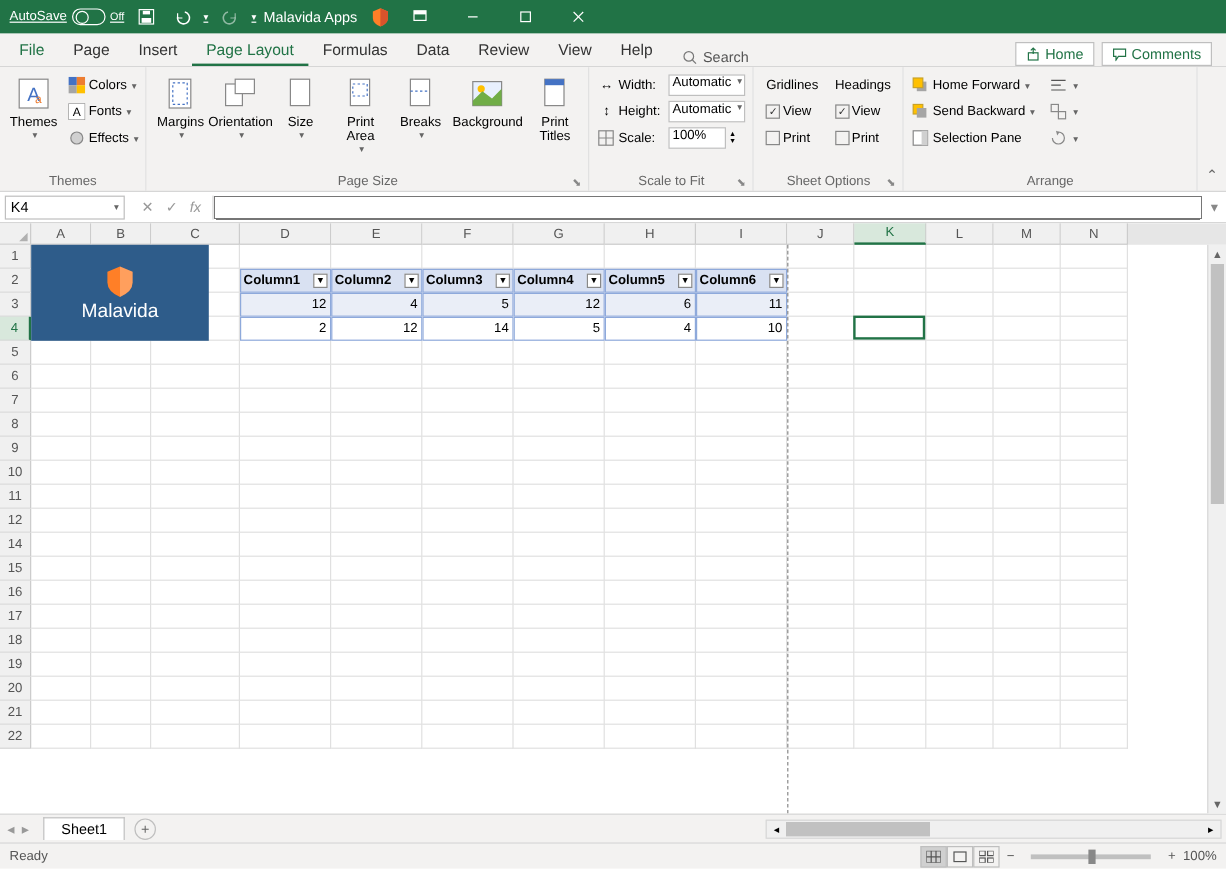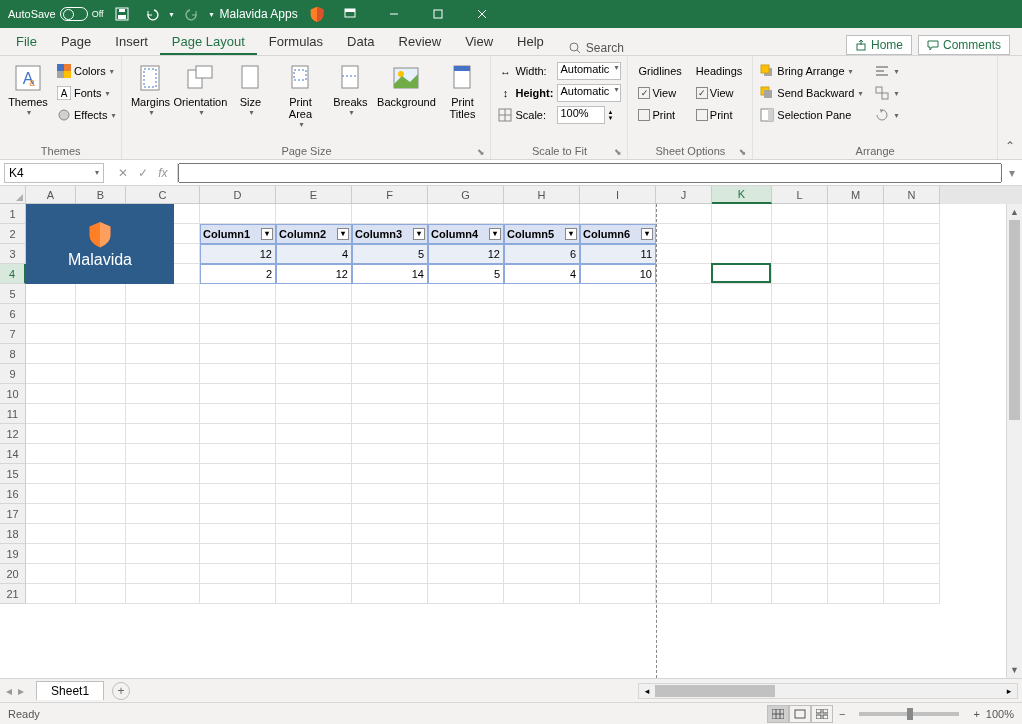--- a/index.html
+++ b/index.html
@@ -1,20 +1,20 @@
 <!DOCTYPE html>
 <html><head>
 <meta charset="utf-8">
 <style>
 * { margin: 0; padding: 0; box-sizing: border-box; font-family: "Segoe UI", Arial, sans-serif; }
 body { width: 1022px; height: 724px; background: #fff; overflow: hidden; display: flex; flex-direction: column; font-size: 12px; }
 
 
 .titlebar { background: #217346; height: 28px; display: flex; align-items: center; color: #fff; }
-.titlebar .left { display: flex; align-items: center; gap: 6px; padding-left: 8px; }
+.titlebar .left { display: flex; align-items: center; gap: 6px; padding-left: 8px; text-decoration: underline; }
 .autosave { display: flex; align-items: center; gap: 4px; font-size: 11px; }
 .autosave .toggle { width: 28px; height: 14px; border: 1px solid #fff; border-radius: 7px; position: relative; }
 .autosave .toggle::after { content: ""; position: absolute; left: 2px; top: 1px; width: 9px; height: 9px; background: #217346; border: 1px solid #fff; border-radius: 50%; }
 .tb-btn { width: 24px; height: 24px; display: flex; align-items: center; justify-content: center; cursor: pointer; }
 .titlebar .center { flex: 1; text-align: center; font-size: 12px; }
 .titlebar .right { display: flex; align-items: center; gap: 4px; padding-right: 8px; }
 .mv-badge { font-size: 12px; padding: 0 6px; }
 .mv-icon { width: 18px; height: 18px; }
 .win-btn { width: 40px; height: 28px; display: flex; align-items: center; justify-content: center; cursor: pointer; }
 
@@ -338,21 +338,21 @@
   <div class="rgroup">
     <div class="rgroup-body">
       <div class="stack">
         <div class="small-row">
           <span class="icn">↔</span>
           <span style="width:40px;">Width:</span>
           <span class="num-input"><span>Automatic</span> <span class="dd-arrow" style="float:right;">▾</span></span>
         </div>
         <div class="small-row">
           <span class="icn">↕</span>
-          <span style="width:40px;font-weight:bold;">Height:</span>
+          <span style="width:40px;">Height:</span>
           <span class="num-input"><span>Automatic</span> <span class="dd-arrow" style="float:right;">▾</span></span>
         </div>
         <div class="small-row">
           <span class="icn">
               <svg width="14" height="14">
                 <rect x="1" y="1" width="12" height="12" fill="none" stroke="#888"></rect>
                 <line x1="1" y1="7" x2="13" y2="7" stroke="#888"></line>
                 <line x1="7" y1="1" x2="7" y2="13" stroke="#888"></line>
               </svg>
             </span>
@@ -403,21 +403,21 @@
   <div class="rgroup" style="flex:1;">
     <div class="rgroup-body">
       <div class="stack">
         <div class="small-row">
             <span class="icn">
               <svg width="14" height="14">
                 <rect x="4" y="4" width="8" height="8" fill="#a5a5a5"></rect>
                 <rect x="1" y="1" width="8" height="8" fill="#ffc000" stroke="#c9a227"></rect>
               </svg>
             </span>
-            <span>Bring Arrange</span>
+            <span>Home Forward</span>
             <span class="dd-arrow">▾</span>
           </div>
         <div class="small-row">
             <span class="icn">
               <svg width="14" height="14">
                 <rect x="1" y="1" width="8" height="8" fill="#ffc000" stroke="#c9a227"></rect>
                 <rect x="4" y="4" width="8" height="8" fill="#a5a5a5"></rect>
               </svg>
             </span>
             <span>Send Backward</span>
@@ -837,20 +837,37 @@
           <div class="cell" style="width: 76px;"></div>
           <div class="cell" style="width: 76px;"></div>
           <div class="cell" style="width: 76px;"></div>
           <div class="cell" style="width: 76px;"></div>
           <div class="cell" style="width: 56px;"></div>
           <div class="cell" style="width: 60px;"></div>
           <div class="cell" style="width: 56px;"></div>
           <div class="cell" style="width: 56px;"></div>
           <div class="cell" style="width: 56px;"></div>
         </div>
+        <div class="row">
+          <div class="row-h">22</div>
+          <div class="cell" style="width: 50px;"></div>
+          <div class="cell" style="width: 50px;"></div>
+          <div class="cell" style="width: 74px;"></div>
+          <div class="cell" style="width: 76px;"></div>
+          <div class="cell" style="width: 76px;"></div>
+          <div class="cell" style="width: 76px;"></div>
+          <div class="cell" style="width: 76px;"></div>
+          <div class="cell" style="width: 76px;"></div>
+          <div class="cell" style="width: 76px;"></div>
+          <div class="cell" style="width: 56px;"></div>
+          <div class="cell" style="width: 60px;"></div>
+          <div class="cell" style="width: 56px;"></div>
+          <div class="cell" style="width: 56px;"></div>
+          <div class="cell" style="width: 56px;"></div>
+        </div>
       </div>
 
     <div class="logo-overlay">
       <span class="logo-shield">
         <svg width="30" height="30" viewBox="0 0 20 20">
             <path d="M10 2 L17 5 L17 11 Q17 16 10 19 Q3 16 3 11 L3 5 Z" fill="#ff7f27"></path>
             <path d="M10 2 L17 5 L17 11 Q17 16 10 19 Z" fill="#fff" fill-opacity=".25"></path>
           </svg>
       </span>
       <span class="logo-text">Malavida</span>

